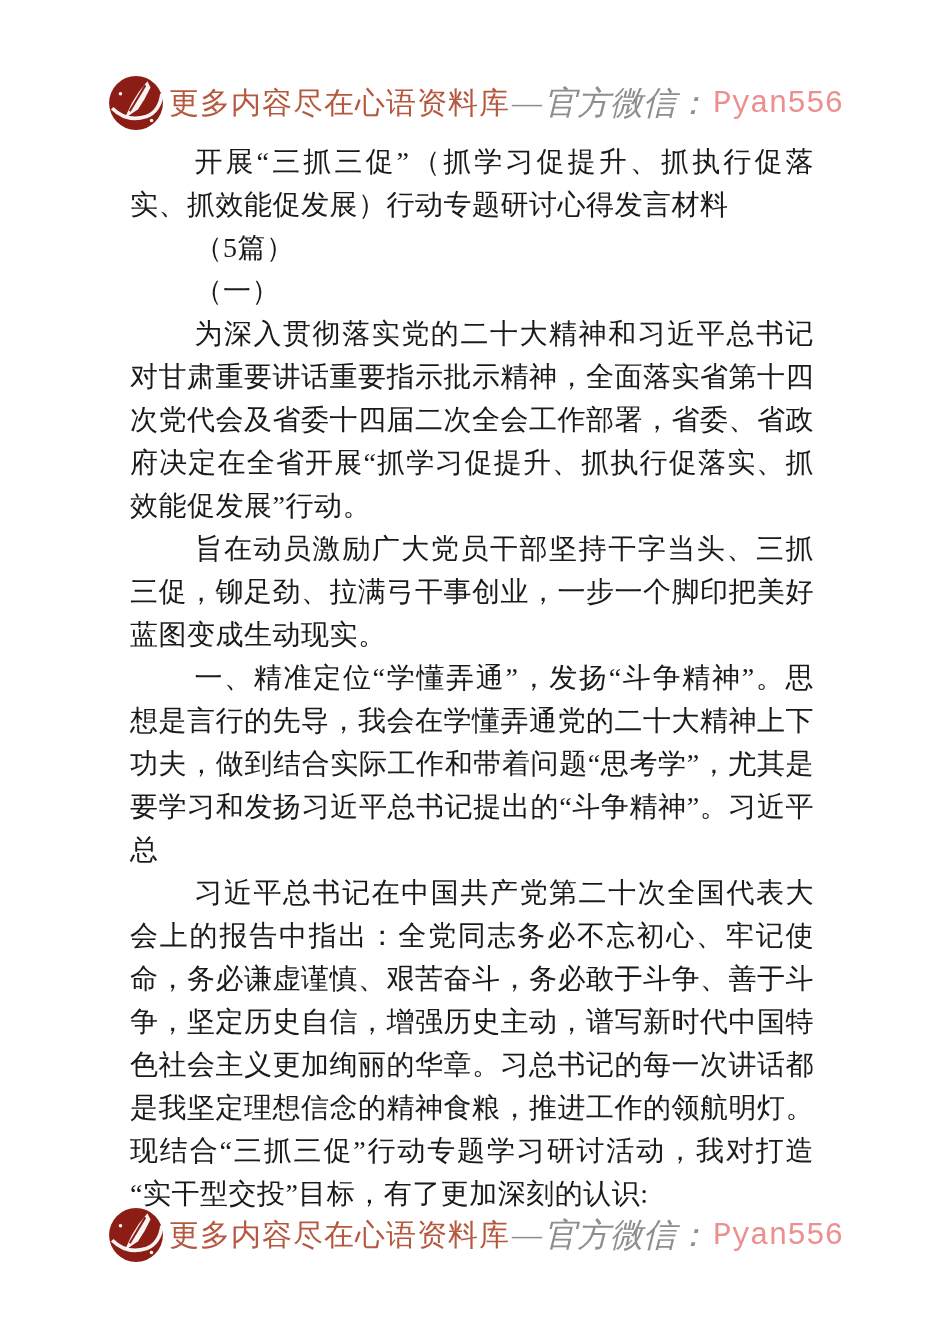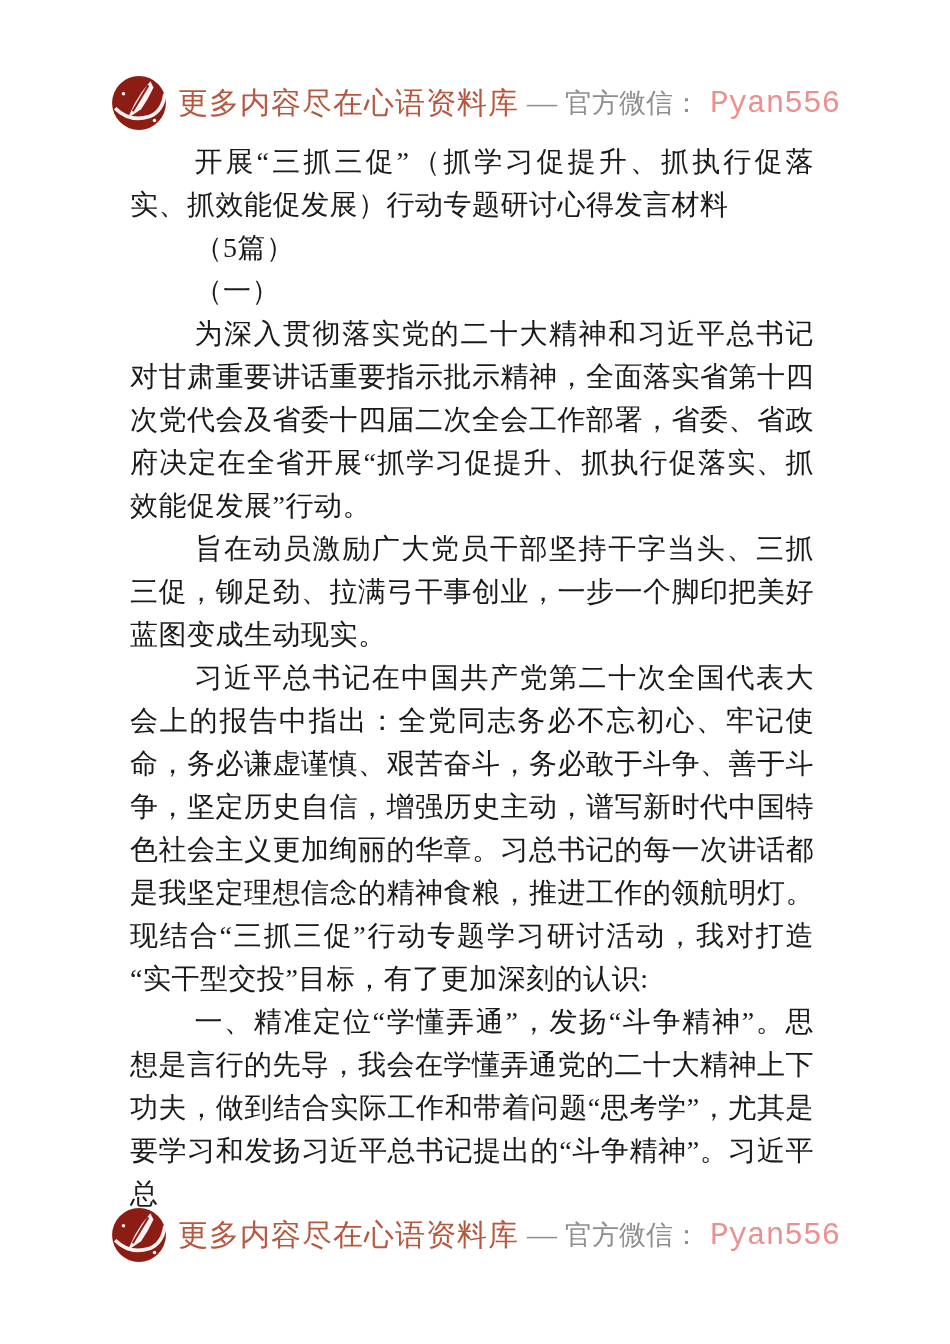--- a/index.html
+++ b/index.html
@@ -15,40 +15,41 @@
   }
 
   
   .watermark {
     position: absolute;
     left: 0;
     width: 100%;
     display: flex;
     align-items: center;
     justify-content: center;
-    gap: 10px;
+    gap: 4px;
     user-select: none;
   }
   .watermark-top    { top: 74px; }
   .watermark-bottom { top: 1206px; }
   .wm-logo { width: 58px; height: 58px; flex: 0 0 auto; }
   .wm-logo svg { display: block; width: 100%; height: 100%; }
   .wm-brand {
     font-size: 30px;
     letter-spacing: 1px;
     color: var(--brand, #b5583f);
     font-family: "Liberation Serif", serif;
   }
   .wm-sep {
     font-size: 30px;
     color: var(--label, #8e8e8e);
     margin: 0 -2px;
   }
   .wm-label {
-    font-size: 27px;
+    font-size: 33px;
+    font-style: italic;
     color: var(--label, #8e8e8e);
     font-family: "Liberation Serif", serif;
   }
   .wm-id {
     font-size: 31px;
     color: var(--wechat_id, #ec8f8f);
     font-family: Liberation Mono, monospace;
   }
 
   
@@ -88,22 +89,22 @@
     <span class="wm-label">官方微信：</span>
     <span class="wm-id">Pyan556</span>
   </header>
 
   <main class="doc-body">
     <p>开展“三抓三促”（抓学习促提升、抓执行促落实、抓效能促发展）行动专题研讨心得发言材料</p>
     <p>（5篇）</p>
     <p>（一）</p>
     <p>为深入贯彻落实党的二十大精神和习近平总书记对甘肃重要讲话重要指示批示精神，全面落实省第十四次党代会及省委十四届二次全会工作部署，省委、省政府决定在全省开展“抓学习促提升、抓执行促落实、抓效能促发展”行动。</p>
     <p>旨在动员激励广大党员干部坚持干字当头、三抓三促，铆足劲、拉满弓干事创业，一步一个脚印把美好蓝图变成生动现实。</p>
+    <p>一、精准定位“学懂弄通”，发扬“斗争精神”。思想是言行的先导，我会在学懂弄通党的二十大精神上下功夫，做到结合实际工作和带着问题“思考学”，尤其是要学习和发扬习近平总书记提出的“斗争精神”。习近平总</p>
     <p>习近平总书记在中国共产党第二十次全国代表大会上的报告中指出：全党同志务必不忘初心、牢记使命，务必谦虚谨慎、艰苦奋斗，务必敢于斗争、善于斗争，坚定历史自信，增强历史主动，谱写新时代中国特色社会主义更加绚丽的华章。习总书记的每一次讲话都是我坚定理想信念的精神食粮，推进工作的领航明灯。现结合“三抓三促”行动专题学习研讨活动，我对打造“实干型交投”目标，有了更加深刻的认识:</p>
-    <p>一、精准定位“学懂弄通”，发扬“斗争精神”。思想是言行的先导，我会在学懂弄通党的二十大精神上下功夫，做到结合实际工作和带着问题“思考学”，尤其是要学习和发扬习近平总书记提出的“斗争精神”。习近平总</p>
   </main>
 
   <footer class="watermark watermark-bottom">
     <span class="wm-logo">
       <svg viewBox="0 0 56 56" aria-hidden="true">
         <circle cx="28" cy="28" r="26" fill="var(--logo, #8c1d15)"></circle>
         <path d="M5 33 Q 19 47 38 41 Q 51 36 53 19" stroke="#ffffff" stroke-width="3.5" fill="none" opacity="0.95"></path>
         <path d="M39 7 Q 30 17 24 28 L 17 43 L 30 34 Q 37 24 42 13 Z" fill="#ffffff" opacity="0.95"></path>
         <path d="M37 11 L 22 36" stroke="var(--logo, #8c1d15)" stroke-width="2" fill="none"></path>
         <circle cx="13" cy="19" r="1.7" fill="#ffffff"></circle>

